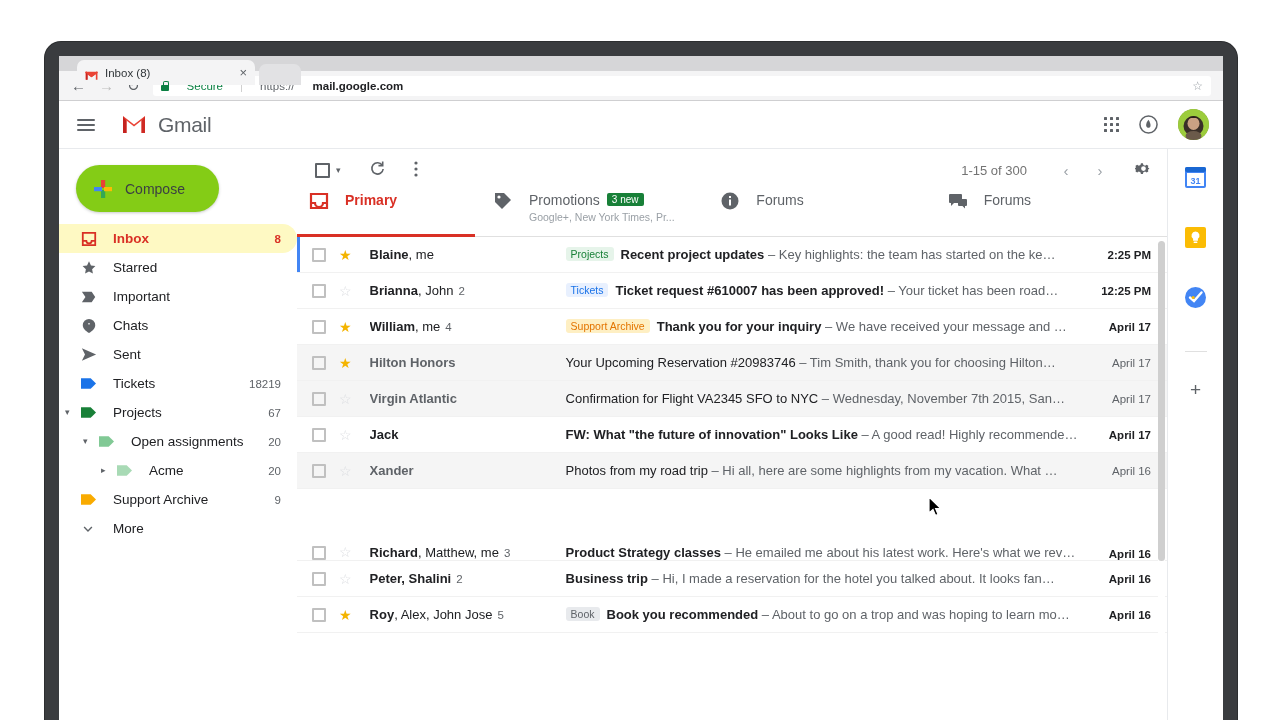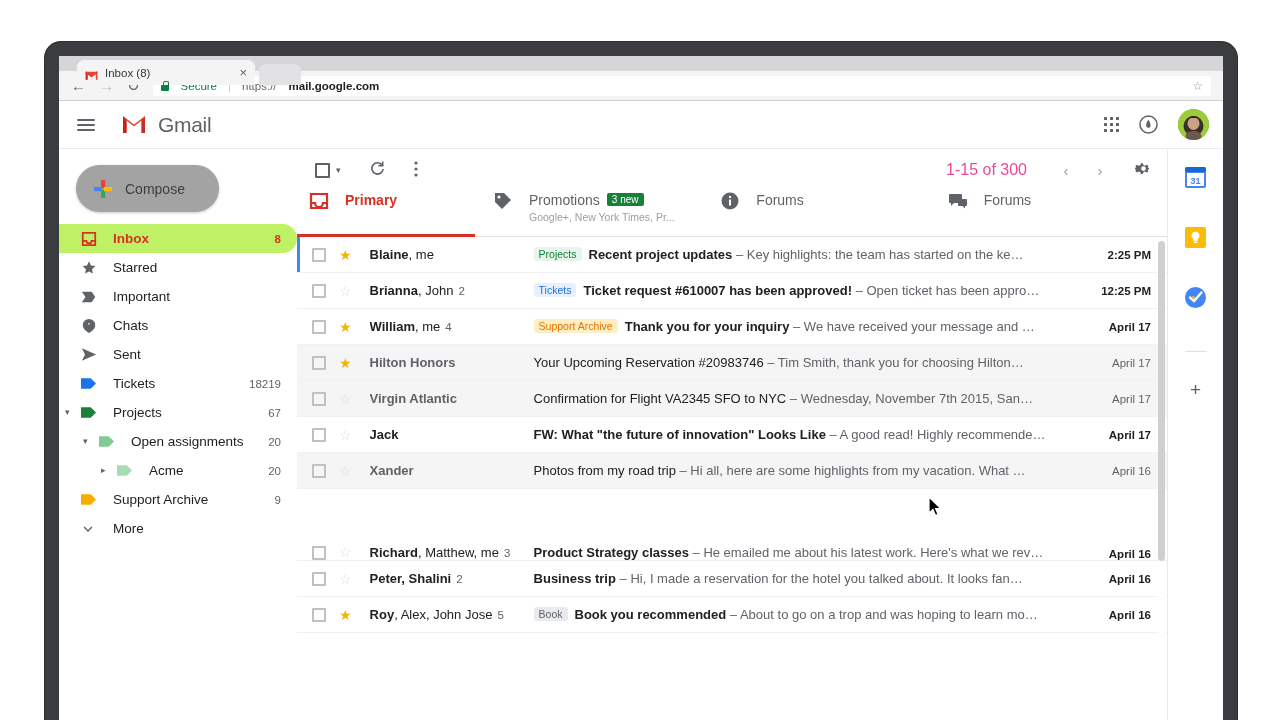--- a/index.html
+++ b/index.html
@@ -70,21 +70,21 @@
     border-bottom: 1px solid #cfcfd1;
   }
   .nav-btn { font-size: 15px; color: #5f6368; line-height: 1; cursor: default; }
   .nav-btn.fwd { color: #bdbdbd; }
   .omnibox {
     flex: 1; height: 20px;
     background: #ffffff;
     border-radius: 3px;
     display: flex; align-items: center;
     padding: 0 8px;
-    gap: 12px;
+    gap: 18px;
     font-size: 11.5px;
   }
   .lock { width: 8px; height: 10px; position: relative; flex: 0 0 auto; }
   .lock::before {
     content: ""; position: absolute; left: 0; bottom: 0;
     width: 8px; height: 6px; background: #0b8043; border-radius: 1px;
   }
   .lock::after {
     content: ""; position: absolute; left: 2px; top: 0;
     width: 4px; height: 5px;
@@ -140,40 +140,40 @@
     overflow: hidden; position: relative;
   }
 
   .g-body { display: flex; height: 579px; }
 
   
   .sidebar { width: 238px; padding-top: 7px; flex: 0 0 auto; background: #fff; }
   .compose {
     margin: 9px 0 12px 17px;
     width: 143px; height: 47px;
-    background: #a3a3a3;
+    background: #84cc16;
     border-radius: 24px;
     box-shadow: 0 1px 3px rgba(60,64,67,.28);
     display: flex; align-items: center;
     gap: 12px; padding-left: 17px;
     cursor: pointer;
   }
   .gplus { width: 20px; height: 20px; position: relative; flex: 0 0 auto; }
   .compose-label { font-size: 14px; color: #3c4043; }
 
   .nav-item {
     height: 29px;
     display: flex; align-items: center;
     padding-left: 22px; padding-right: 16px;
     border-radius: 0 15px 15px 0;
     gap: 0;
     font-size: 13.5px; color: #202124;
     cursor: pointer; position: relative;
   }
-  .nav-item.active { background: #bef264; color: #d93025; font-weight: bold; }
+  .nav-item.active { background: #fef9c3; color: #d93025; font-weight: bold; }
   .nav-ico { width: 22px; flex: 0 0 auto; display: flex; align-items: center; }
   .nav-txt { flex: 1; padding-left: 10px; white-space: nowrap; overflow: hidden; }
   .nav-count { font-size: 11.5px; color: #5f6368; }
   .nav-item.active .nav-count { color: #d93025; font-weight: bold; }
   .nav-item .twisty {
     position: absolute; left: 6px; font-size: 9px; color: #5f6368; line-height: 1;
   }
   .nav-item.ind1 { padding-left: 40px; }
   .nav-item.ind1 .twisty { left: 24px; }
   .nav-item.ind2 { padding-left: 58px; }
@@ -184,21 +184,21 @@
   .list-toolbar {
     height: 42px; display: flex; align-items: center;
     padding-left: 18px; gap: 0;
   }
   .tb-check {
     width: 15px; height: 15px; border: 2px solid #5f6368; border-radius: 1px;
   }
   .tb-caret { font-size: 9px; color: #5f6368; margin-left: 6px; }
   .tb-btn { margin-left: 28px; color: #5f6368; font-size: 16px; line-height: 1; }
   .tb-right { margin-left: auto; display: flex; align-items: center; gap: 0; padding-right: 16px; }
-  .pager-text { font-size: 16px; color: #ec4899; margin-right: 22px; }
+  .pager-text { font-size: 13px; color: #737373; margin-right: 22px; }
   .pager-arrow { font-size: 15px; color: #9aa0a6; width: 34px; text-align: center; }
   .gear { font-size: 15px; color: #5f6368; margin-left: 18px; }
 
   .tabs { display: flex; height: 46px; border-bottom: 1px solid #e0e0e0; }
   .tabitem {
     flex: 1; display: flex; align-items: flex-start; gap: 14px;
     padding-left: 8px; position: relative; cursor: pointer;
   }
   .tabitem:first-child { flex: 0 0 188px; padding-left: 12px; }
   .tabitem.sel::after {
@@ -229,21 +229,21 @@
     content: ""; position: absolute; left: 0; top: 0; bottom: 0;
     width: 3px; background: #4285f4;
   }
   .r-check {
     width: 14px; height: 14px; border: 2px solid #c0c0c0; border-radius: 1px;
     flex: 0 0 auto; margin-right: 13px;
   }
   .r-star { font-size: 14px; color: #dadce0; flex: 0 0 auto; margin-right: 18px; }
   .r-star.on { color: #f4b400; }
   .r-from {
-    width: 164px; flex: 0 0 auto; font-size: 13px; color: #202124;
+    width: 196px; flex: 0 0 auto; font-size: 13px; color: #202124;
     white-space: nowrap; overflow: hidden;
   }
   .row.unread .r-from b { font-weight: bold; }
   .row.read .r-from { color: #5f6368; }
   .r-count { color: #5f6368; font-size: 11.5px; margin-left: 5px; }
   .r-mid { flex: 1; min-width: 0; font-size: 13px; color: #5f6368; }
   .r-line { white-space: nowrap; overflow: hidden; text-overflow: ellipsis; }
   .chip {
     display: inline-block; font-size: 10.5px; padding: 1px 5px;
     border-radius: 3px; margin-right: 7px; vertical-align: 1px;
@@ -571,21 +571,21 @@
                 <span class="r-check"></span>
                 <span class="r-star on">★</span>
                 <span class="r-from"><b>Blaine</b>, me</span>
                 <span class="r-mid"><span class="r-line"><span class="chip" style="background:#e6f4ea;color:#188038">Projects</span><span class="r-subj">Recent project updates</span> <span class="r-snip">– Key highlights: the team has started on the ke…</span></span></span>
                 <span class="r-date">2:25 PM</span>
               </div>
               <div class="row unread">
                 <span class="r-check"></span>
                 <span class="r-star">☆</span>
                 <span class="r-from"><b>Brianna</b>, John<span class="r-count">2</span></span>
-                <span class="r-mid"><span class="r-line"><span class="chip" style="background:#e8f0fe;color:#1a73e8">Tickets</span><span class="r-subj">Ticket request #610007 has been approved!</span> <span class="r-snip">– Open ticket has been appro…</span></span></span>
+                <span class="r-mid"><span class="r-line"><span class="chip" style="background:#e8f0fe;color:#1a73e8">Tickets</span><span class="r-subj">Ticket request #610007 has been approved!</span> <span class="r-snip">– Your ticket has been road…</span></span></span>
                 <span class="r-date">12:25 PM</span>
               </div>
               <div class="row unread">
                 <span class="r-check"></span>
                 <span class="r-star on">★</span>
                 <span class="r-from"><b>William</b>, me<span class="r-count">4</span></span>
                 <span class="r-mid"><span class="r-line"><span class="chip" style="background:#feefc3;color:#e37400">Support Archive</span><span class="r-subj">Thank you for your inquiry</span> <span class="r-snip">– We have received your message and …</span></span></span>
                 <span class="r-date">April 17</span>
               </div>
               <div class="row read">

